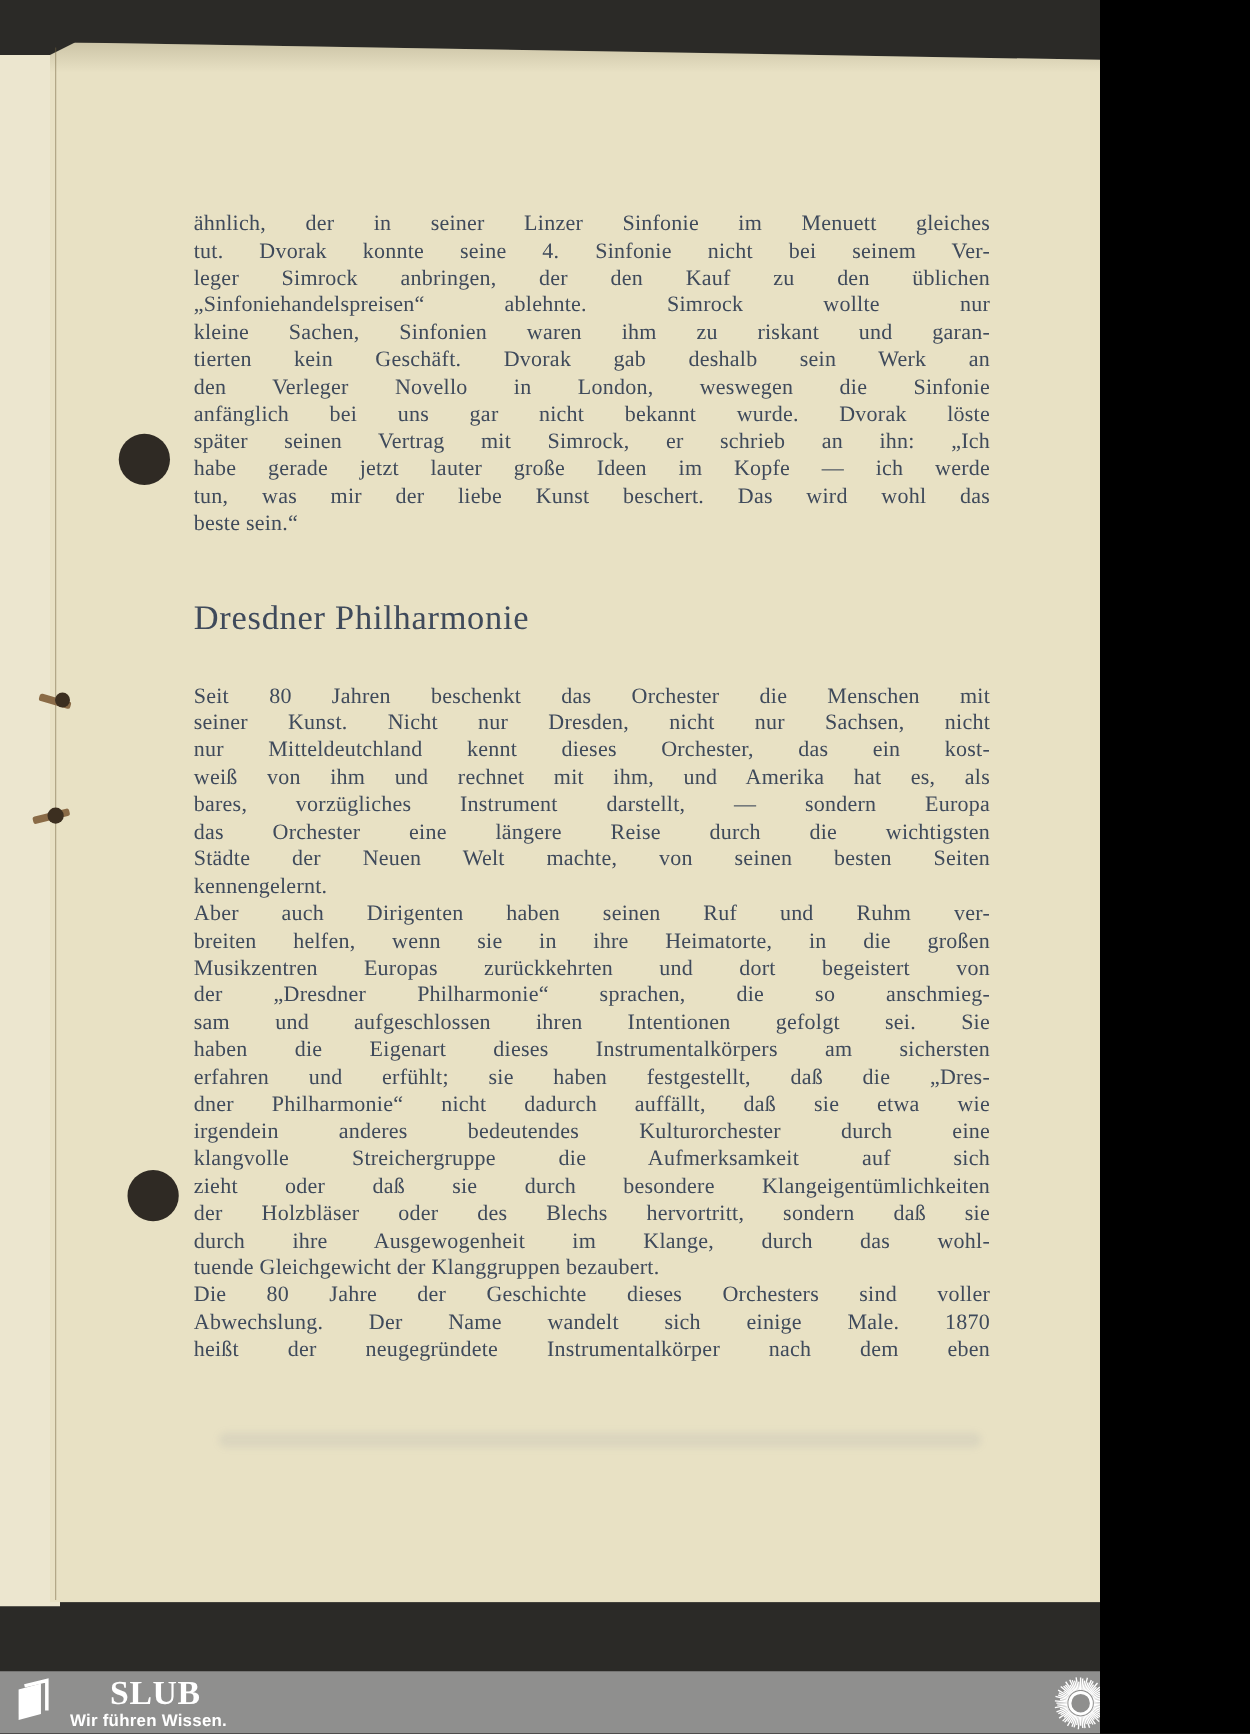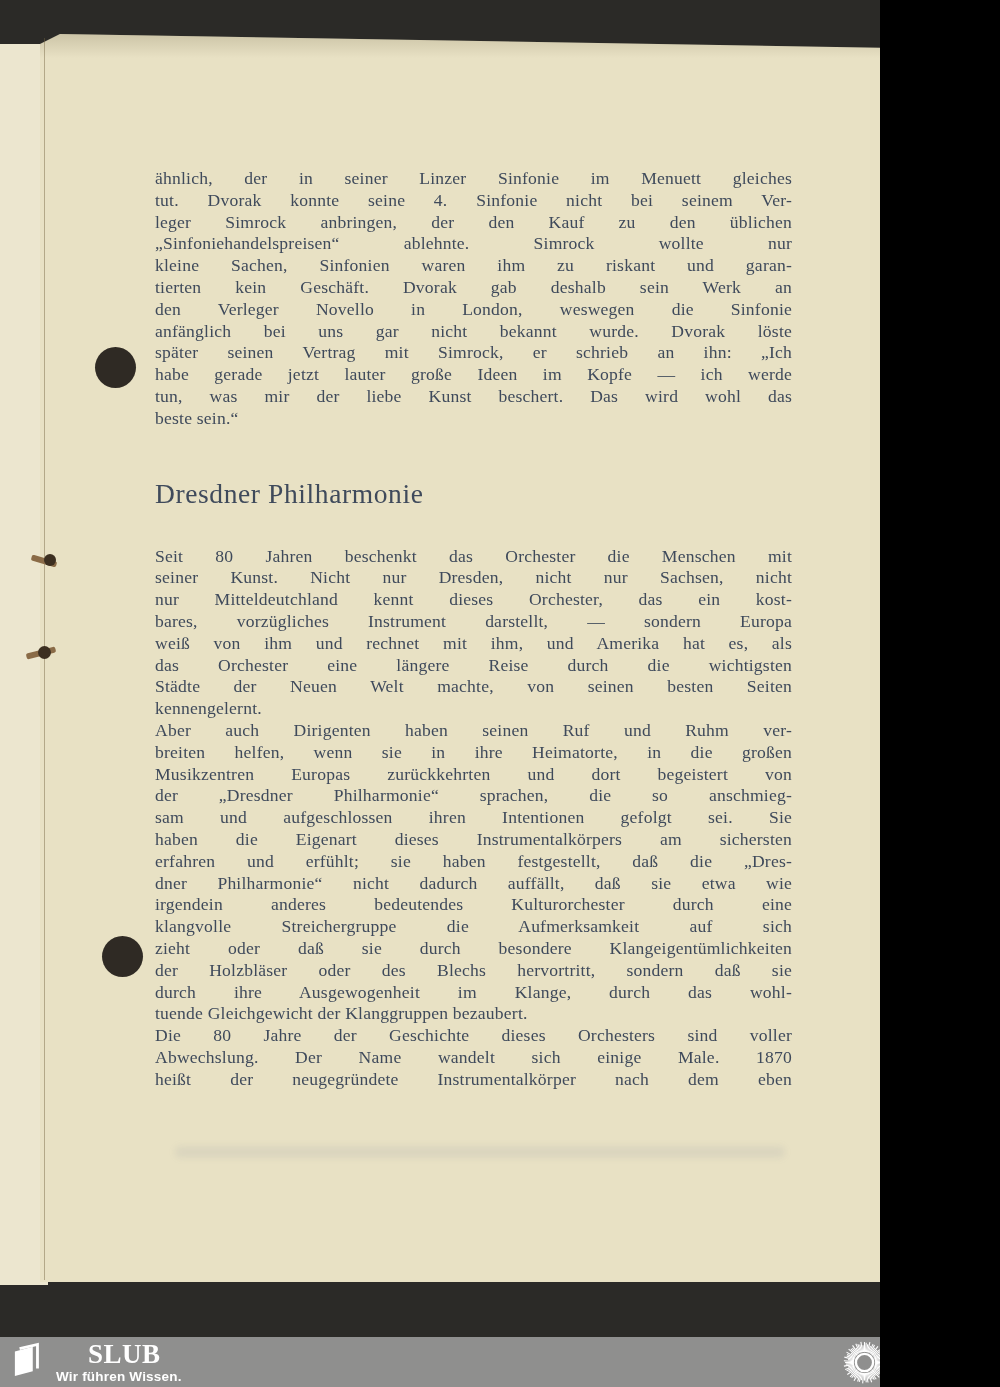--- a/index.html
+++ b/index.html
@@ -119,22 +119,22 @@
         <div class="line">später seinen Vertrag mit Simrock, er schrieb an ihn: „Ich</div>
         <div class="line">habe gerade jetzt lauter große Ideen im Kopfe — ich werde</div>
         <div class="line">tun, was mir der liebe Kunst beschert. Das wird wohl das</div>
         <div class="line last">beste sein.“</div>
       </div>
     <h2 class="section-heading">Dresdner Philharmonie</h2>
     <div>
         <div class="line">Seit 80 Jahren beschenkt das Orchester die Menschen mit</div>
         <div class="line">seiner Kunst. Nicht nur Dresden, nicht nur Sachsen, nicht</div>
         <div class="line">nur Mitteldeutchland kennt dieses Orchester, das ein kost-</div>
+        <div class="line">weiß von ihm und rechnet mit ihm, und Amerika hat es, als</div>
         <div class="line">bares, vorzügliches Instrument darstellt, — sondern Europa</div>
-        <div class="line">weiß von ihm und rechnet mit ihm, und Amerika hat es, als</div>
         <div class="line">das Orchester eine längere Reise durch die wichtigsten</div>
         <div class="line">Städte der Neuen Welt machte, von seinen besten Seiten</div>
         <div class="line last">kennengelernt.</div>
       </div>
     <div>
         <div class="line">Aber auch Dirigenten haben seinen Ruf und Ruhm ver-</div>
         <div class="line">breiten helfen, wenn sie in ihre Heimatorte, in die großen</div>
         <div class="line">Musikzentren Europas zurückkehrten und dort begeistert von</div>
         <div class="line">der „Dresdner Philharmonie“ sprachen, die so anschmieg-</div>
         <div class="line">sam und aufgeschlossen ihren Intentionen gefolgt sei. Sie</div>

